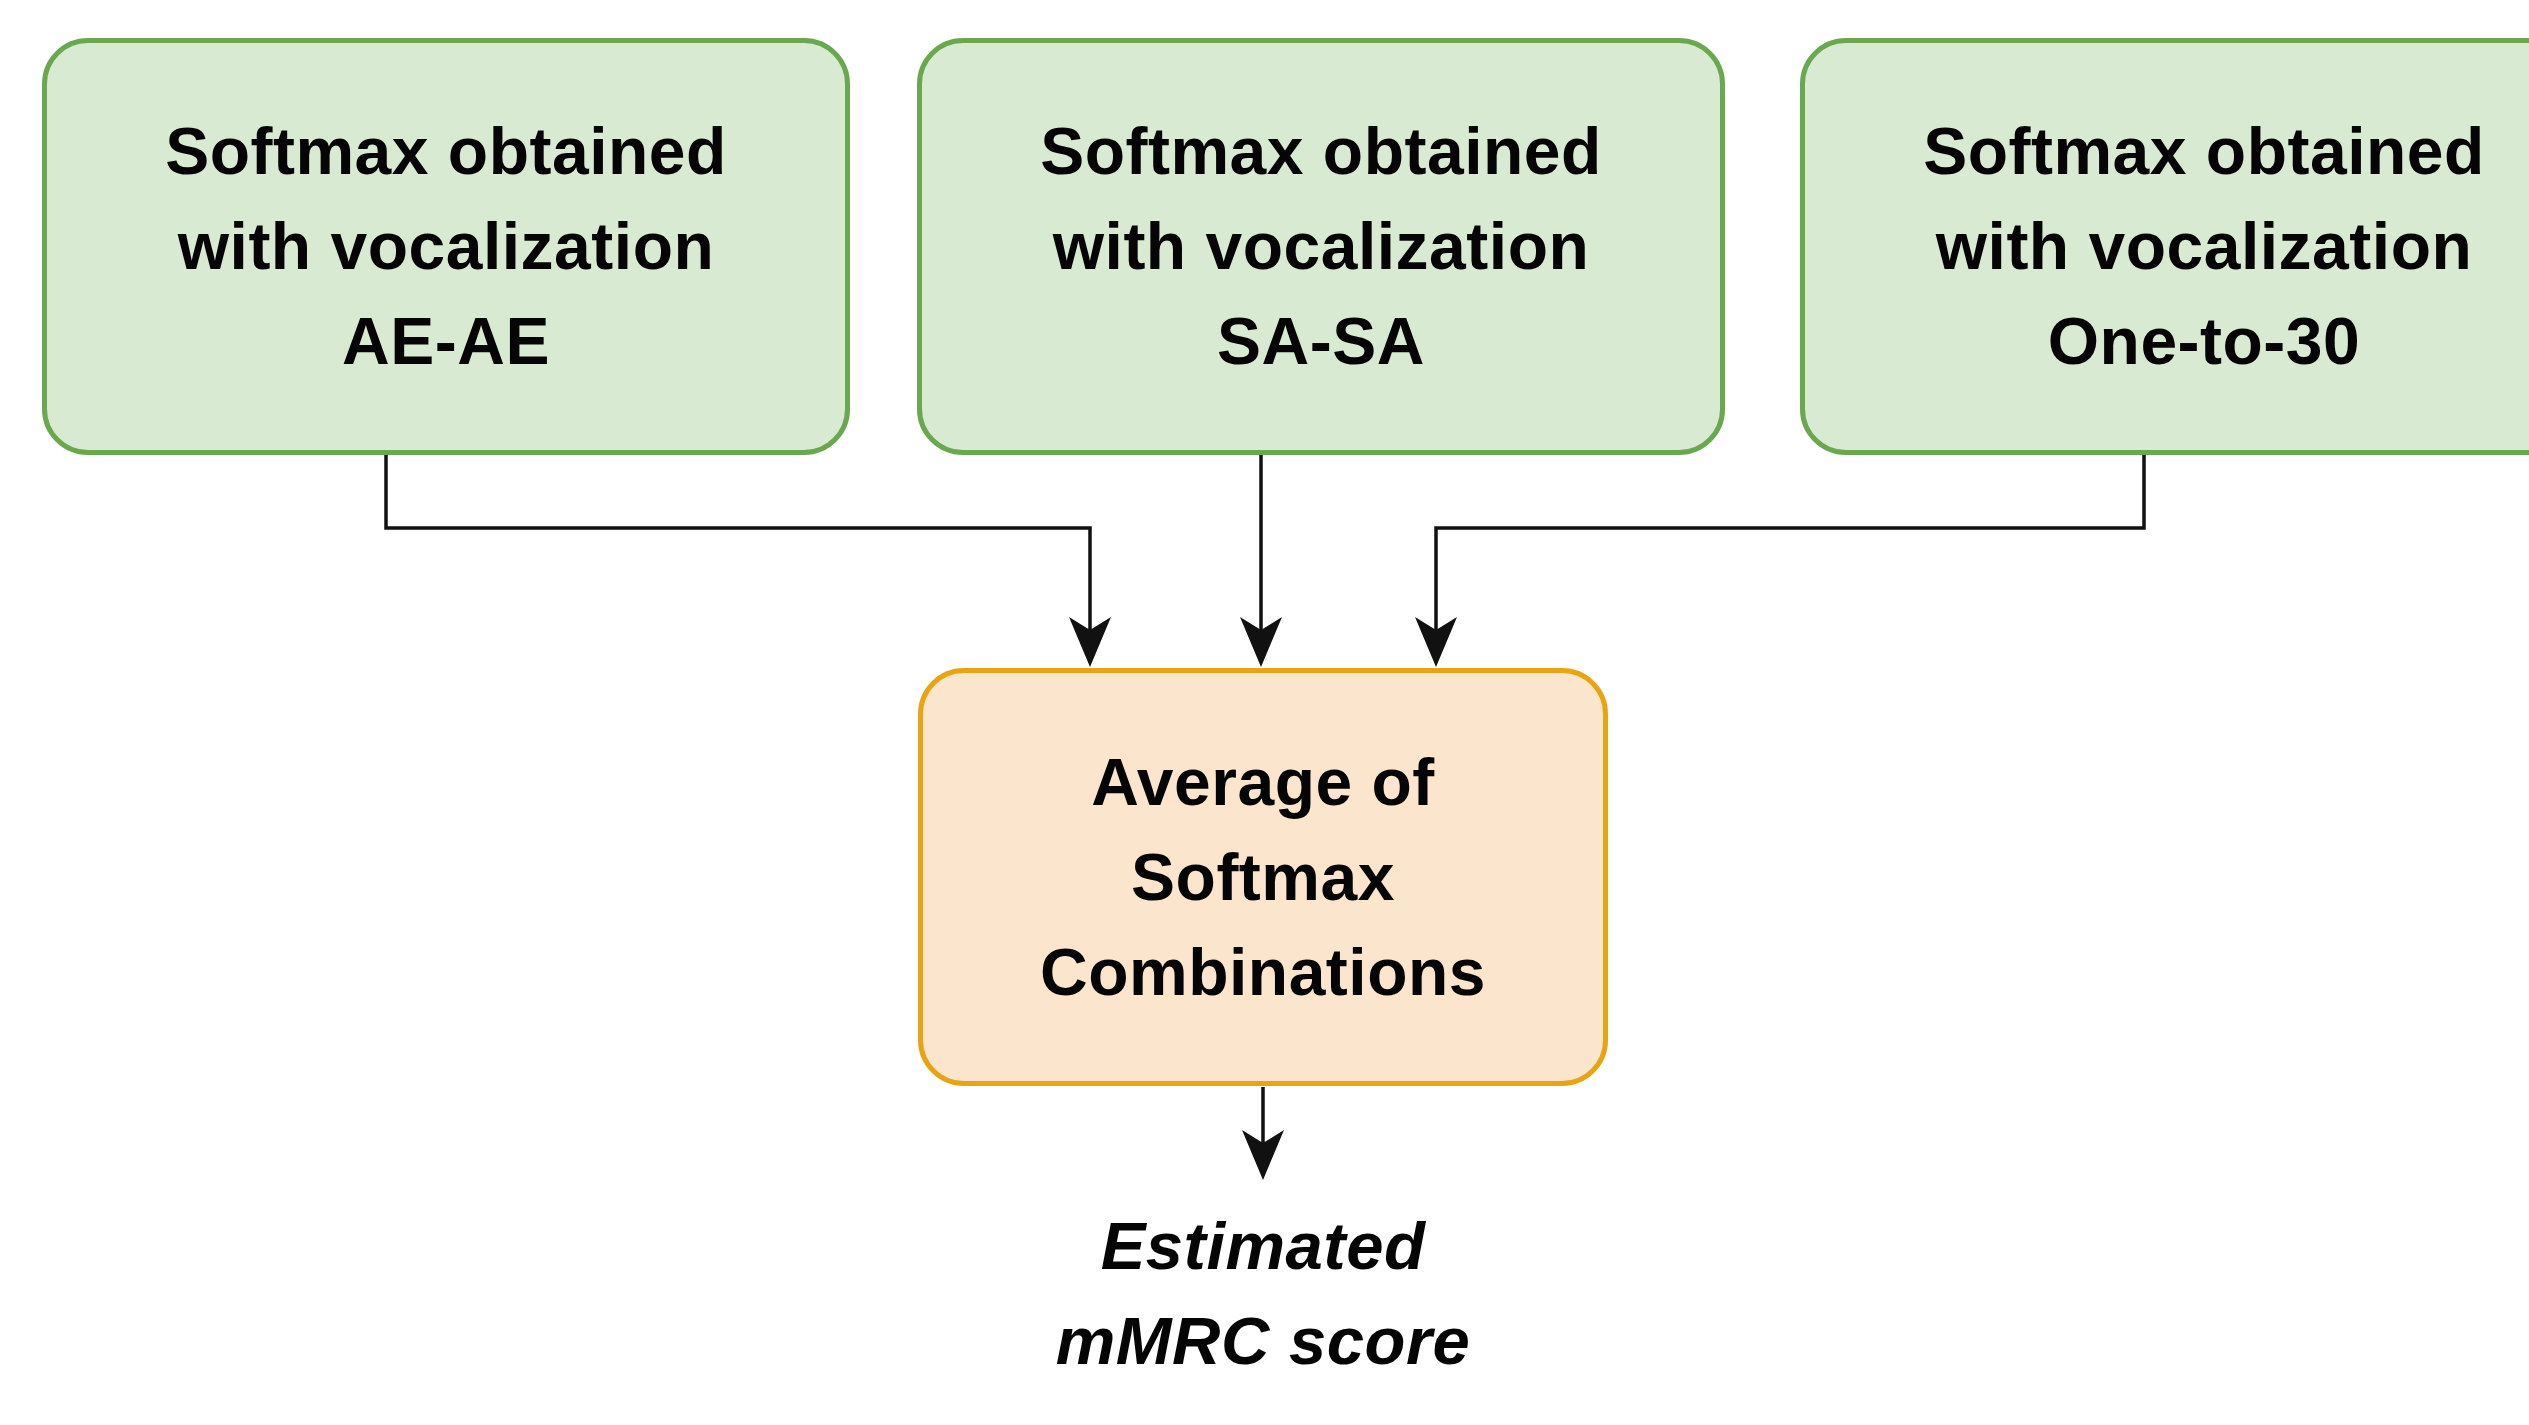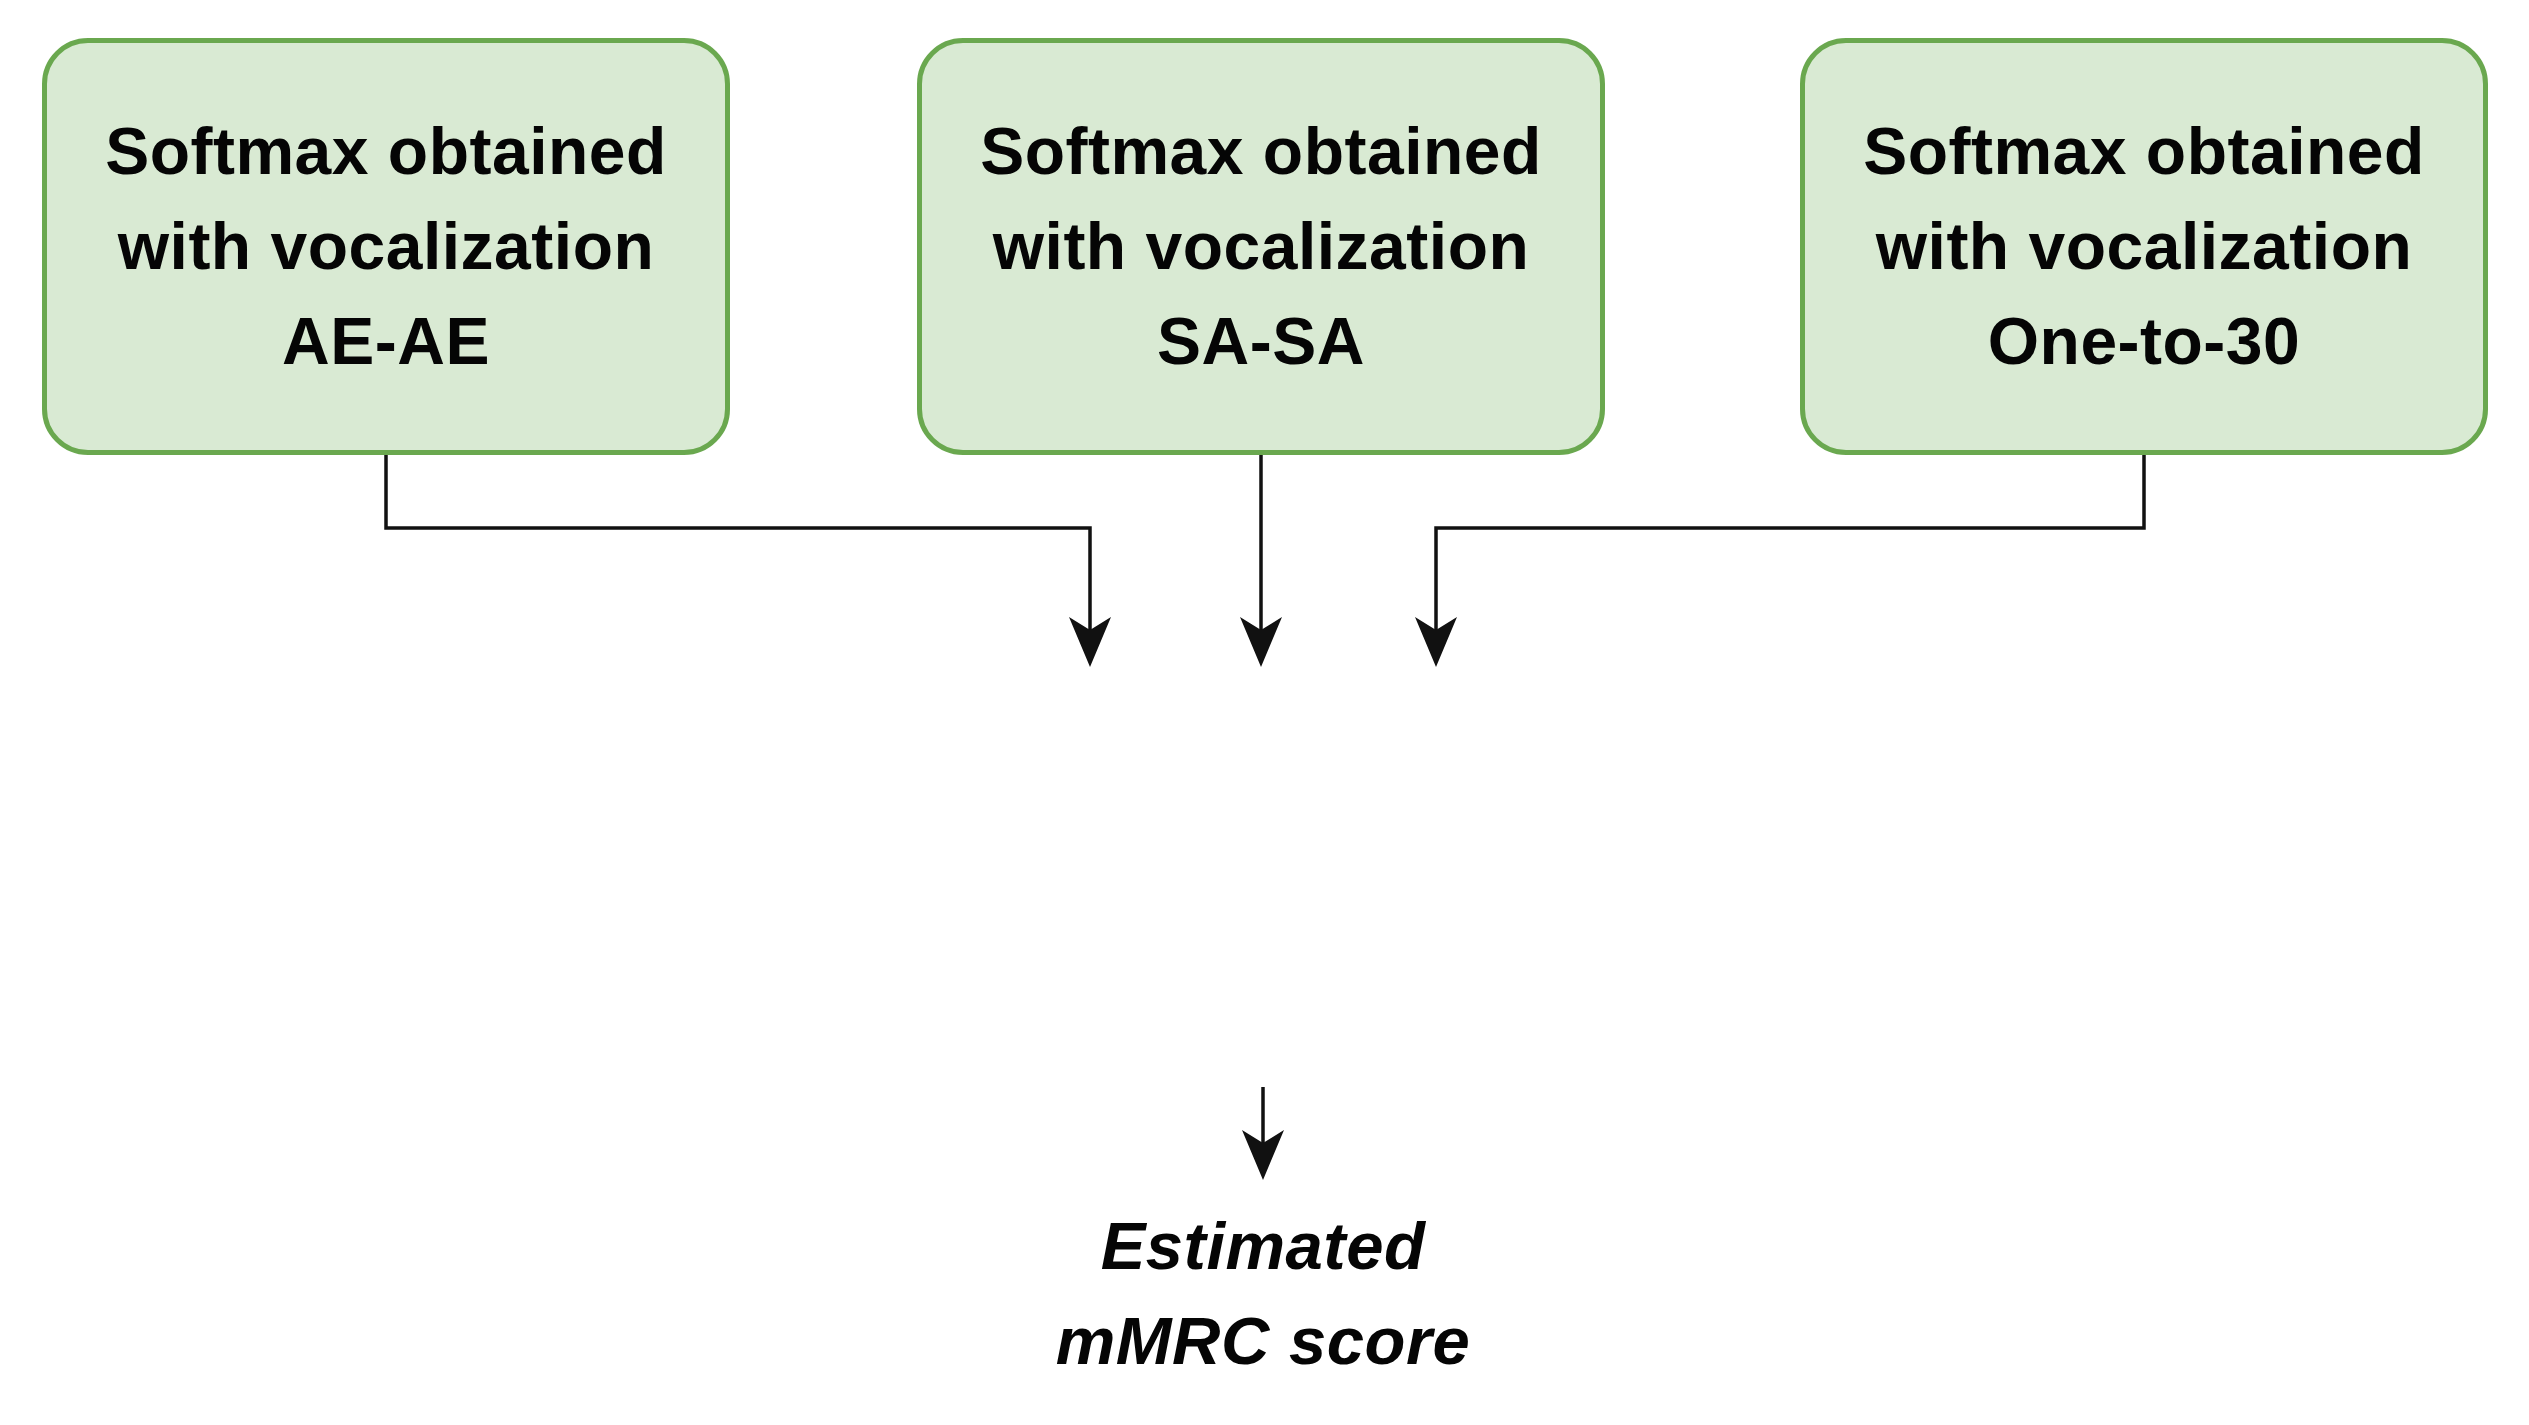--- a/index.html
+++ b/index.html
@@ -35,21 +35,21 @@
     line-height: 95px;
     color: var(--text-color);
     white-space: pre-line;
     letter-spacing: 0.5px;
   }
 
   .node.source {
     background: var(--green-fill);
     border: 5px solid var(--green-border);
     left: 0; top: 38px;
-    width: 688px; height: 417px;
+    width: 808px; height: 417px;
   }
   .node.source.pos-0 { left: 42px; }
   .node.source.pos-1 { left: 917px; }
   .node.source.pos-2 { left: 1800px; }
 
   .node.average {
     background: var(--orange-fill);
     border: 5px solid var(--orange-border);
     left: 918px; top: 668px;
     width: 690px; height: 418px;
@@ -116,17 +116,20 @@
 AE-AE</div>
 
   <div class="node source pos-1">Softmax obtained
 with vocalization
 SA-SA</div>
 
   <div class="node source pos-2">Softmax obtained
 with vocalization
 One-to-30</div>
 
+  <div class="node average">Average of
+Softmax
+Combinations</div>
 
   <div class="output-label">Estimated
 mMRC score</div>
 
 </div>
 
 </body></html>

